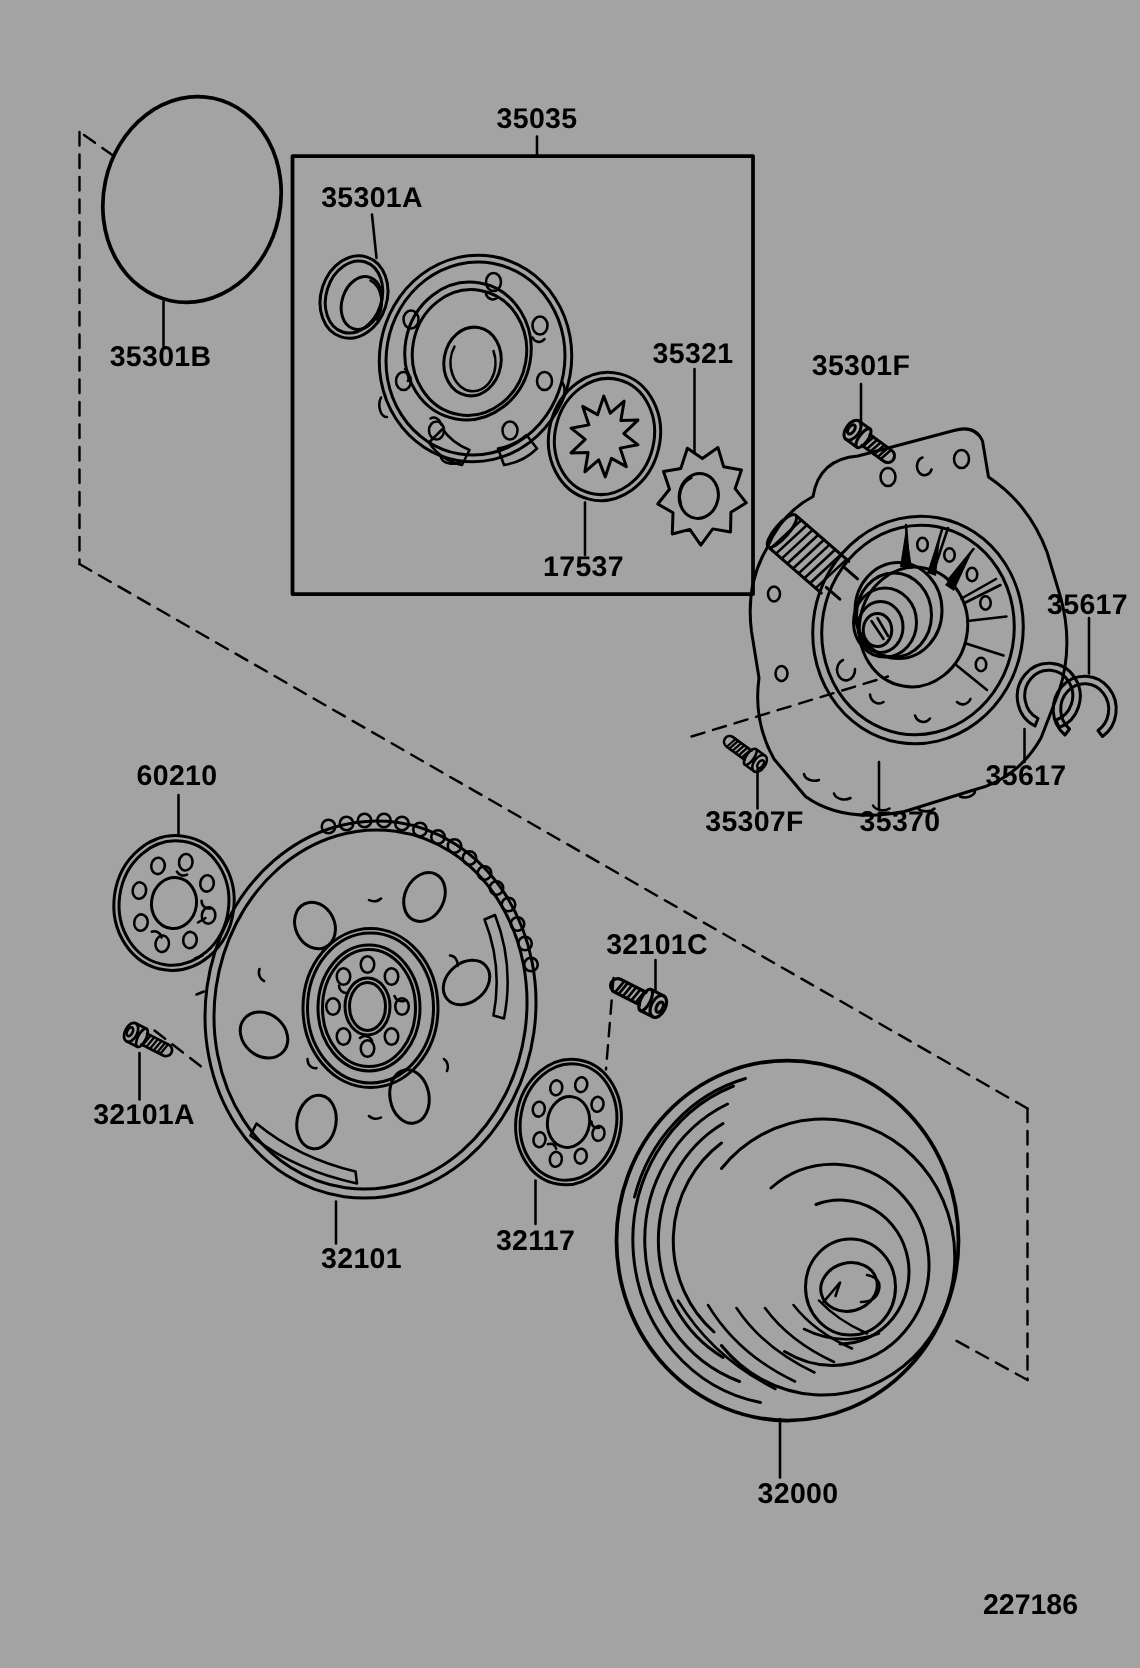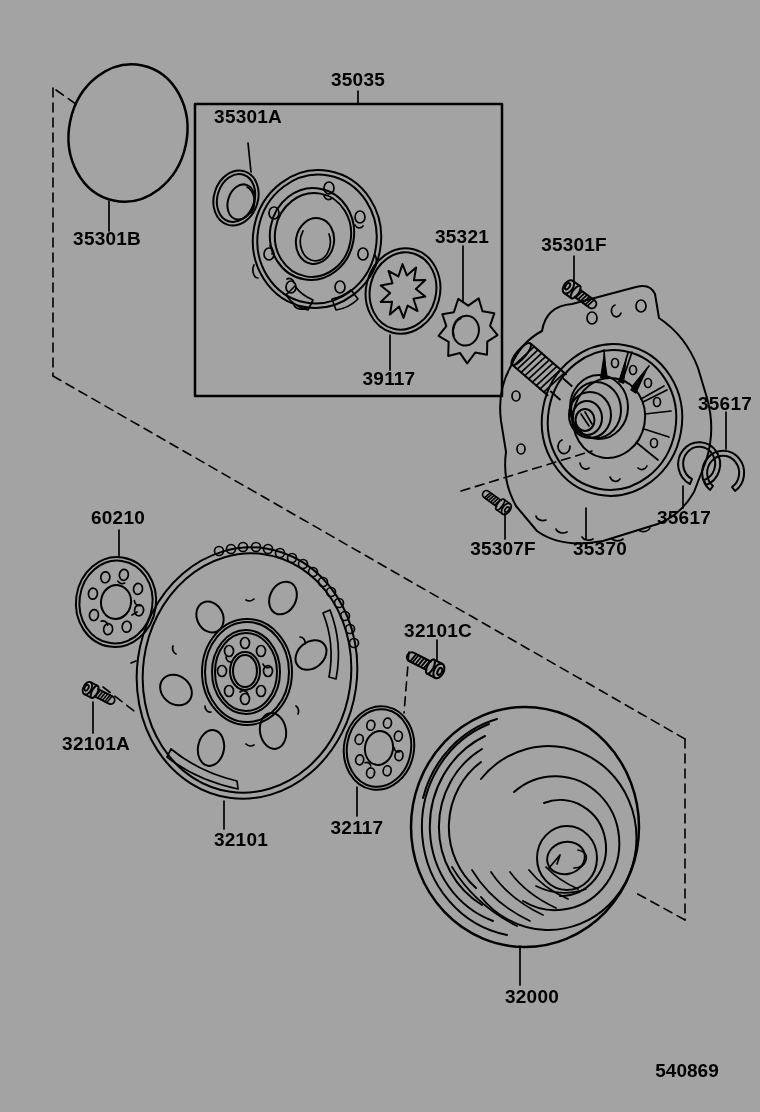--- a/index.html
+++ b/index.html
@@ -245,31 +245,31 @@
     <ellipse class="ln" cx="566" cy="858" rx="19" ry="16" transform="rotate(-15 566 858)"></ellipse>
     <path class="ln thin" d="M578,850 q10,2 8,10 q-2,8 -12,8"></path>
     <path class="ln thin" d="M549,868 L560,855 l-3,9"></path>
     <path class="ln thin" d="M536,886 Q560,898 586,889"></path>
     <path class="ln thin" d="M517,926 Q475,905 452,867 M530,921 Q492,903 472,870 M543,915 Q509,899 491,872 M556,908 Q526,894 510,872 M568,899 Q543,888 529,870 M578,889 Q558,880 546,867"></path>
   </g>
 
 </svg>
 
   <div class="part-label" style="left:358px;top:69px">35035</div>
-  <div class="part-label" style="left:248px;top:106px">35301A</div>
+  <div class="part-label" style="left:248px;top:122px">35301A</div>
   <div class="part-label" style="left:107px;top:228px">35301B</div>
   <div class="part-label" style="left:462px;top:226px">35321</div>
-  <div class="part-label" style="left:389px;top:368px">39117</div>
+  <div class="part-label" style="left:389px;top:368px">17537</div>
   <div class="part-label" style="left:574px;top:234px">35301F</div>
   <div class="part-label" style="left:725px;top:393px">35617</div>
   <div class="part-label" style="left:684px;top:507px">35617</div>
   <div class="part-label" style="left:503px;top:538px">35307F</div>
   <div class="part-label" style="left:600px;top:538px">35370</div>
   <div class="part-label" style="left:118px;top:507px">60210</div>
   <div class="part-label" style="left:96px;top:733px">32101A</div>
   <div class="part-label" style="left:241px;top:829px">32101</div>
   <div class="part-label" style="left:438px;top:620px">32101C</div>
   <div class="part-label" style="left:357px;top:817px">32117</div>
   <div class="part-label" style="left:532px;top:986px">32000</div>
 
-  <div class="fig-code" style="left:687px;top:1060px">540869</div>
+  <div class="fig-code" style="left:687px;top:1060px">227186</div>
 
 </div>
 
 </body></html>

